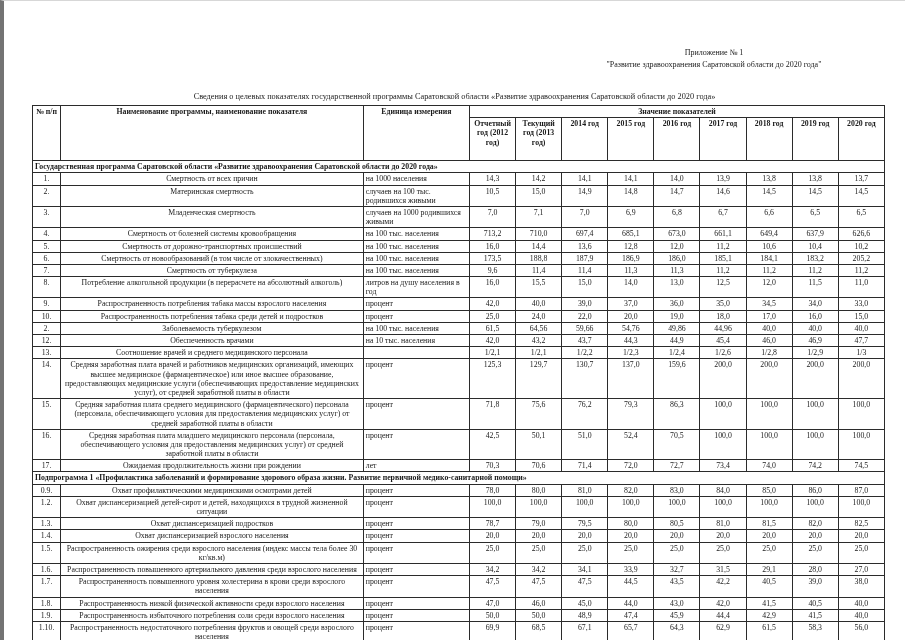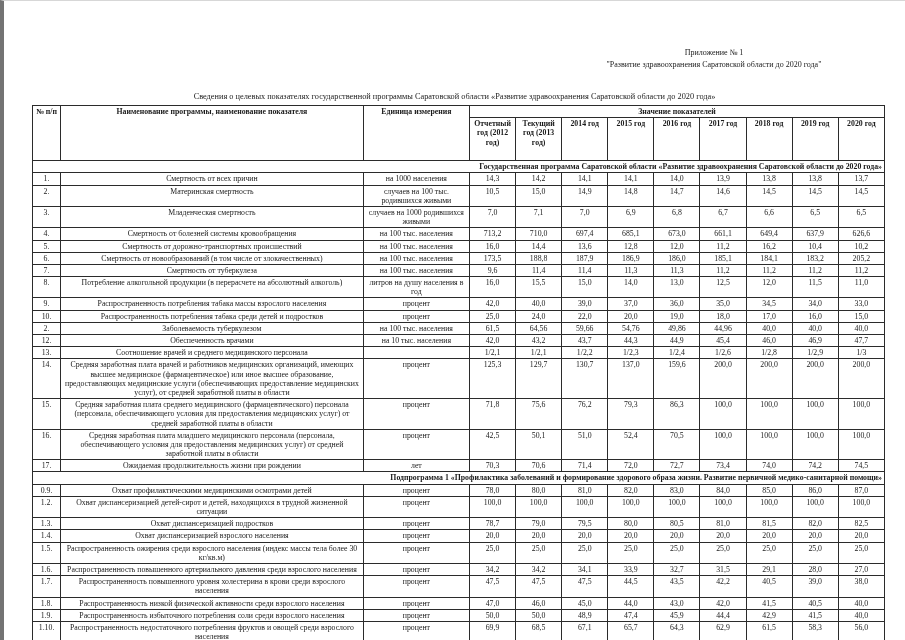--- a/index.html
+++ b/index.html
@@ -43,26 +43,26 @@
     border:1px solid #2b2b2b;
     padding:1px 2px;
     vertical-align:top;
     overflow:hidden;
   }
   table.ind{border:1.5px solid #222;}
   th{font-weight:bold;text-align:center;}
   .th-span{height:12px;vertical-align:top;}
   .year-th{height:40px;vertical-align:top;padding-top:3px;}
   .section-row td{
-    font-weight:bold;text-align:right;
+    font-weight:bold;text-align:left;
     padding:1px 2px;
   }
   .c-num{text-align:center;}
   .c-name{text-align:center;padding-left:3px;}
-  .c-unit{text-align:center;margin-left:42px;}
+  .c-unit{text-align:left;margin-left:42px;}
   .c-val{text-align:center;}
   col.w-num{width:28px;}
   col.w-name{width:302px;}
   col.w-unit{width:106px;}
   col.w-val{width:46px;}
 </style>
 </head>
 <body>
 
 <div class="page">
@@ -171,21 +171,21 @@
         <tr>
           <td class="c-num">5.</td>
           <td class="c-name">Смертность от дорожно-транспортных происшествий</td>
           <td class="c-unit">на 100 тыс. населения</td>
           <td class="c-val">16,0</td>
           <td class="c-val">14,4</td>
           <td class="c-val">13,6</td>
           <td class="c-val">12,8</td>
           <td class="c-val">12,0</td>
           <td class="c-val">11,2</td>
-          <td class="c-val">16,2</td>
+          <td class="c-val">10,6</td>
           <td class="c-val">10,4</td>
           <td class="c-val">10,2</td>
         </tr>
         <tr>
           <td class="c-num">6.</td>
           <td class="c-name">Смертность от новообразований (в том числе от злокачественных)</td>
           <td class="c-unit">на 100 тыс. населения</td>
           <td class="c-val">173,5</td>
           <td class="c-val">188,8</td>
           <td class="c-val">187,9</td>

